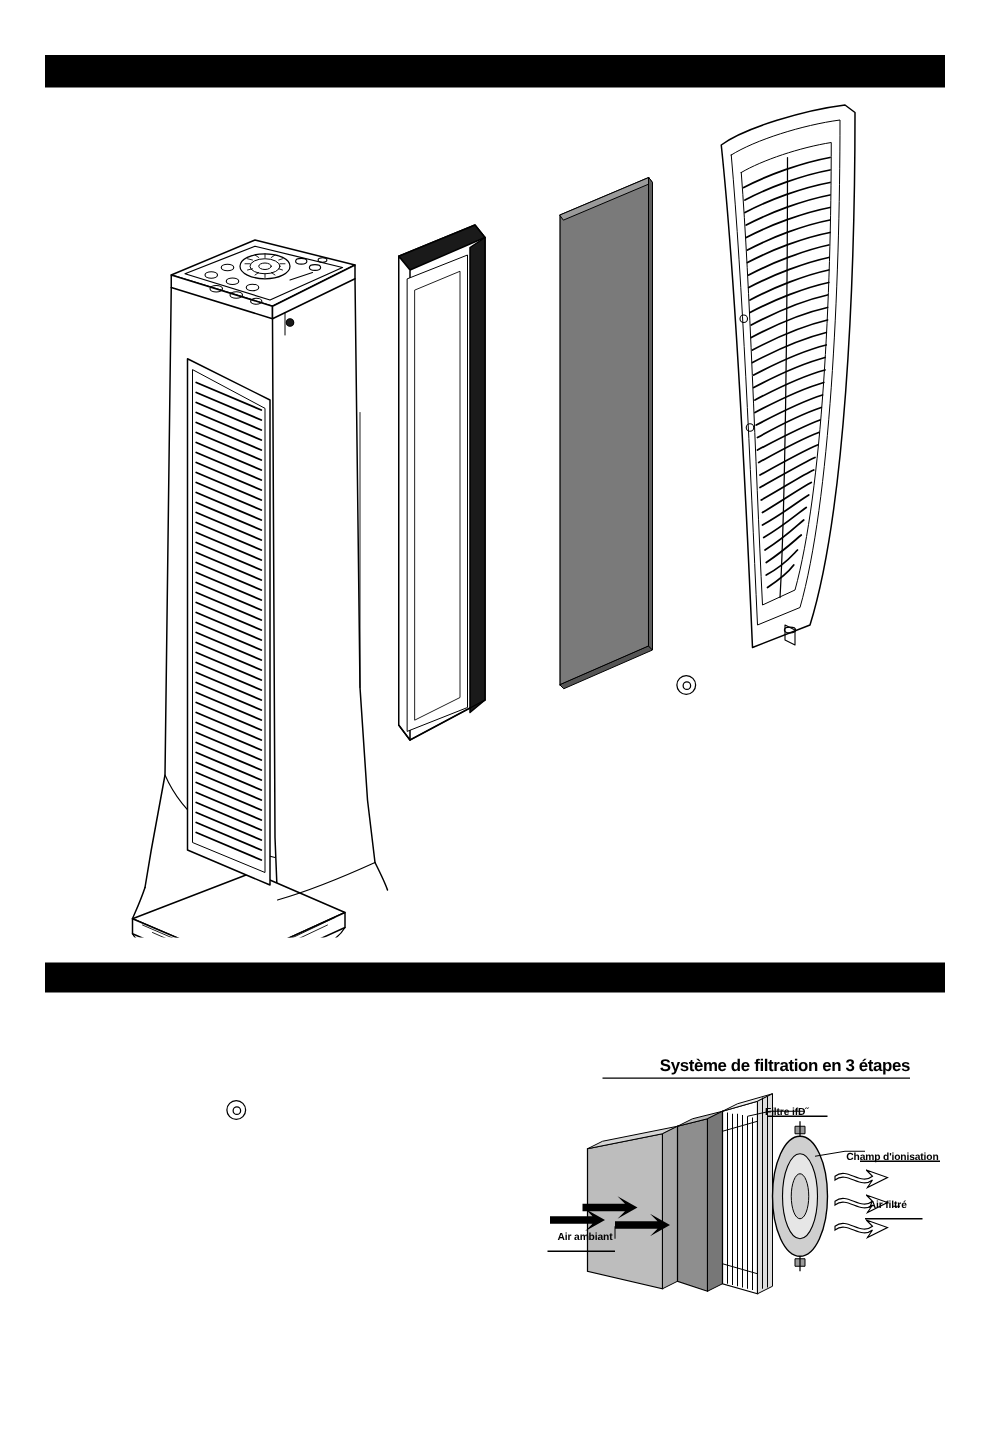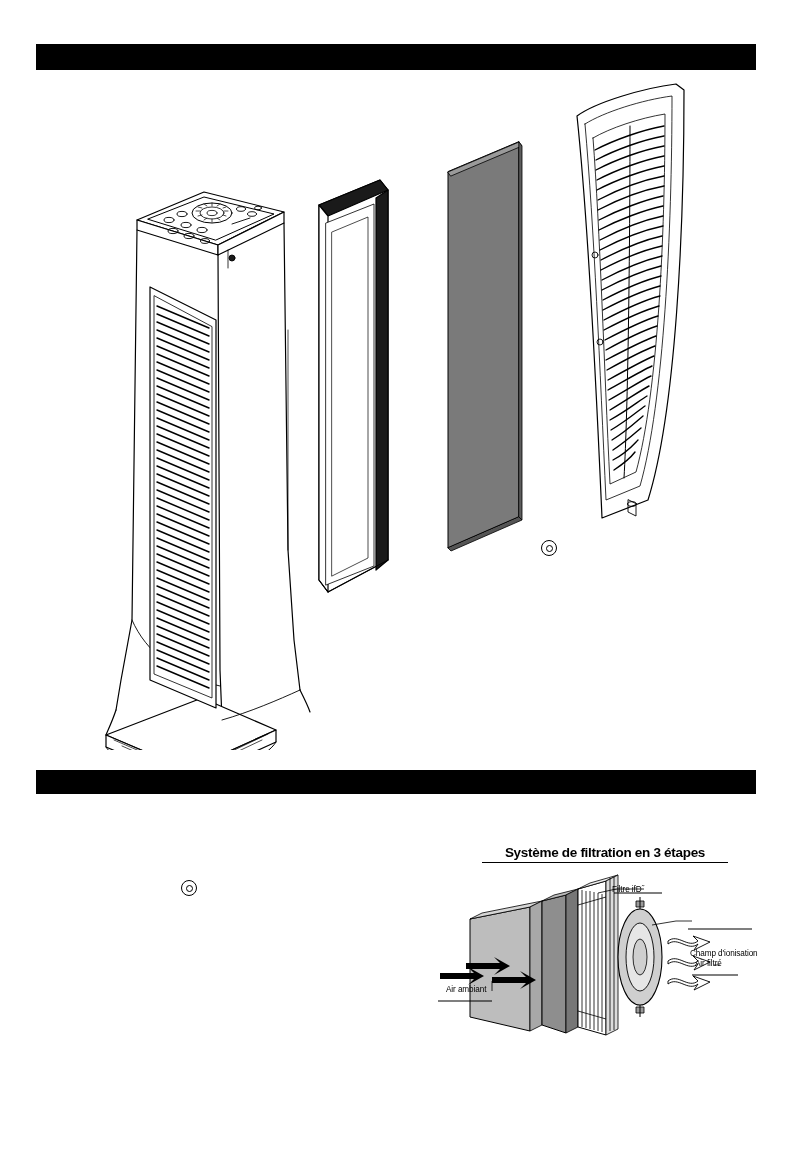--- a/index.html
+++ b/index.html
@@ -91,34 +91,34 @@
     height: 215px;
   }
   #filtration-title {
     position: absolute;
     left: 52px;
     top: 0px;
     width: 246px;
     font-weight: bold;
     font-size: 13.5px;
     letter-spacing: -0.3px;
-    text-align: center;
+    text-align: right;
     border-bottom: 1.6px solid #000;
     padding-bottom: 2px;
     white-space: nowrap;
   }
   .fig-label {
     position: absolute;
-    font-weight: normal;
+    font-weight: bold;
     font-size: 8.2px;
     white-space: nowrap;
     letter-spacing: -0.1px;
   }
   #label-ifd      { left: 182px; top: 40px; }
-  #label-ionis    { left: 260px; top: 76px; margin-top: 28px; }
+  #label-ionis    { left: 247px; top: 76px; }
   #label-airfiltre{ left: 265px; top: 114px; }
   #label-ambiant  { left: 16px;   top: 140px; }
   #filtration-figure svg { position: absolute; left: 0; top: 0; }
 </style>
 </head>
 <body>
 
 <div class="page">
 
   <div class="bar" id="bar-top">

